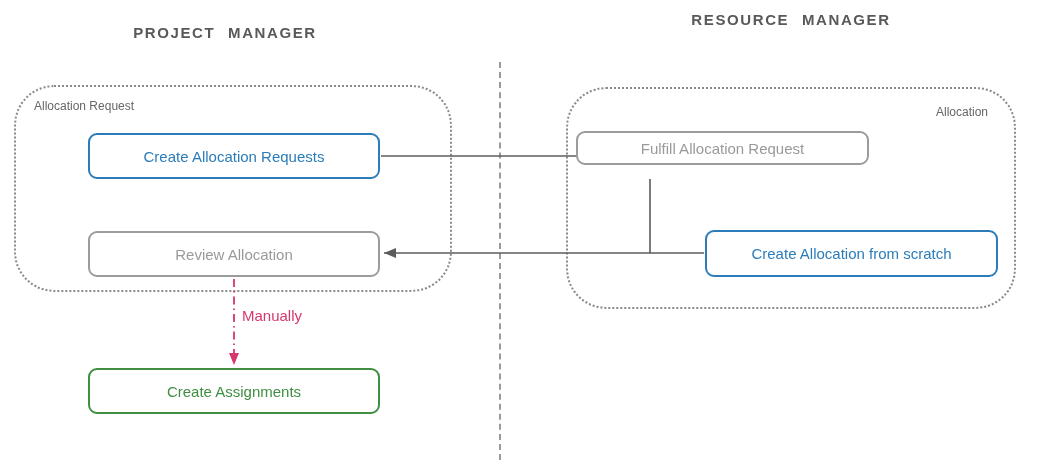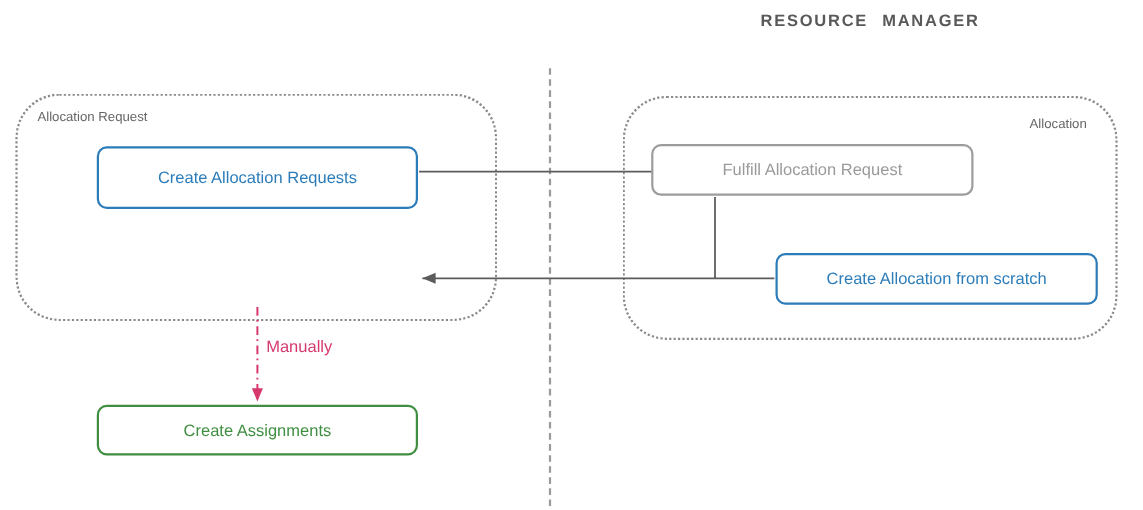--- a/index.html
+++ b/index.html
@@ -56,24 +56,24 @@
     align-items: center;
     justify-content: center;
     font-size: 15px;
     white-space: nowrap;
     cursor: pointer;
   }
   .node.blue  { border-color: #2b7cb9; color: #2b7cb9; }
   .node.gray  { border-color: #9c9c9c; color: #9a9a9a; }
   .node.green { border-color: #3f8e41; color: #3f8e41; }
 
-  .node.create-allocation-requests     { left: 88px;  top: 133px; width: 292px; height: 57px; text-align: right; }
+  .node.create-allocation-requests     { left: 88px;  top: 133px; width: 292px; height: 46px; text-align: right; }
   .node.review-allocation              { left: 88px;  top: 231px; width: 292px; height: 46px; }
   .node.create-assignments             { left: 88px;  top: 368px; width: 292px; height: 46px; }
-  .node.fulfill-allocation-request     { left: 592px; top: 131px; width: 293px; height: 47px; }
+  .node.fulfill-allocation-request     { left: 576px; top: 131px; width: 293px; height: 34px; }
   .node.create-allocation-from-scratch { left: 705px; top: 230px; width: 293px; height: 47px; }
 
   .divider {
     position: absolute;
     left: 499px;
     top: 62px;
     width: 0;
     height: 398px;
     border-left: 2px dashed #9a9a9a;
   }
@@ -94,20 +94,21 @@
     font-size: 15px;
     color: #d6386e;
     white-space: nowrap;
   }
 </style>
 </head>
 <body>
 
 <div class="canvas">
 
+  <div class="lane-header left">PROJECT MANAGER</div>
   <div class="lane-header right">RESOURCE MANAGER</div>
 
   <div class="divider"></div>
 
   <div class="group allocation-request">
     <div class="group-label">Allocation Request</div>
   </div>
 
   <div class="group allocation">
     <div class="group-label">Allocation</div>
@@ -131,20 +132,23 @@
 
     <line x1="234" y1="279" x2="234" y2="365" stroke="#d6386e" stroke-width="1.8" stroke-dasharray="8 4 1.5 4" marker-end="url(#arrow-pink)"></line>
   </svg>
 
   <div class="edge-label">Manually</div>
 
   <div class="node blue create-allocation-requests">
     <span>Create Allocation Requests</span>
   </div>
 
+  <div class="node gray review-allocation">
+    <span>Review Allocation</span>
+  </div>
 
   <div class="node green create-assignments">
     <span>Create Assignments</span>
   </div>
 
   <div class="node gray fulfill-allocation-request">
     <span>Fulfill Allocation Request</span>
   </div>
 
   <div class="node blue create-allocation-from-scratch">

